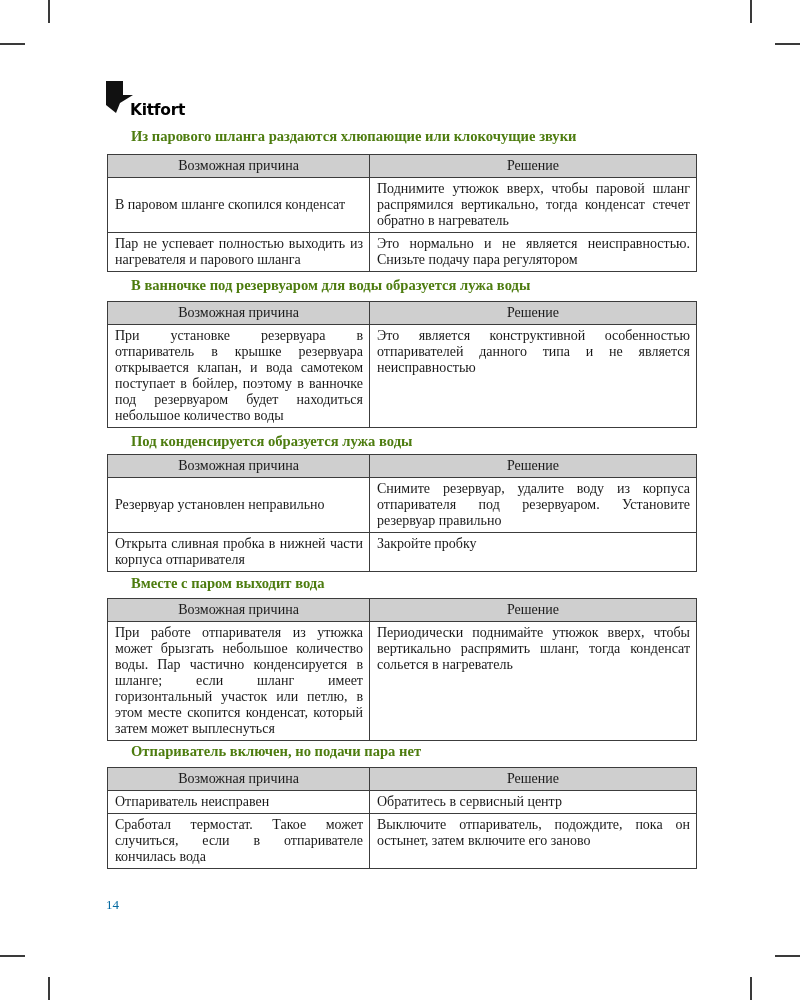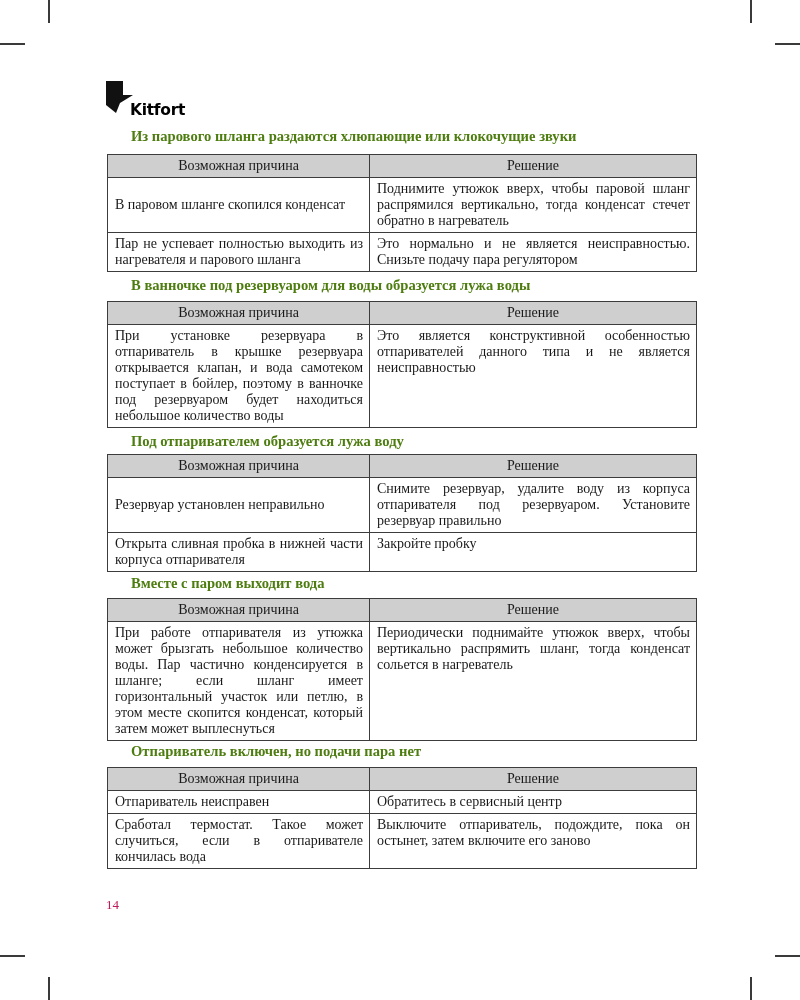--- a/index.html
+++ b/index.html
@@ -38,21 +38,21 @@
     padding: 3px 6px 3px 7px; text-align: justify;
   }
   table.ts th {
     background: #cfcfcf; font-weight: normal; text-align: center;
     height: 16px; padding: 3px 6px;
   }
   table.ts td.mid { vertical-align: middle; }
 
   .page-num {
     position: absolute; left: 106px; top: 897px;
-    font-size: 13px; color: #be185d;
+    font-size: 13px; color: #0369a1;
   }
 </style>
 </head>
 <body>
 
 <div class="crop v" style="left:48px;top:0;"></div>
 <div class="crop h" style="left:0;top:43px;"></div>
 <div class="crop v" style="left:750px;top:0;"></div>
 <div class="crop h" style="left:775px;top:43px;"></div>
 <div class="crop v" style="left:48px;top:977px;"></div>
@@ -100,21 +100,21 @@
     <th>Возможная причина</th>
     <th>Решение</th>
   </tr>
   <tr>
     <td>При установке резервуара в отпариватель в крышке резервуара открывается клапан, и вода самотеком поступает в бойлер, поэтому в ванночке под резервуаром будет находиться небольшое количество воды</td>
     <td>Это является конструктивной особенностью отпаривателей данного типа и не является неисправностью</td>
   </tr>
 </tbody>
   </table>
 
-<div class="section-title" style="top:433px;">Под отпаривателем образуется лужа воду</div>
+<div class="section-title" style="top:433px;">Под конденсируется образуется лужа воды</div>
 <table class="ts" style="top:454px;">
   <colgroup>
       <col class="c1">
       <col class="c2">
     </colgroup>
   <tbody>
       <tr>
     <th>Возможная причина</th>
     <th>Решение</th>
   </tr>

